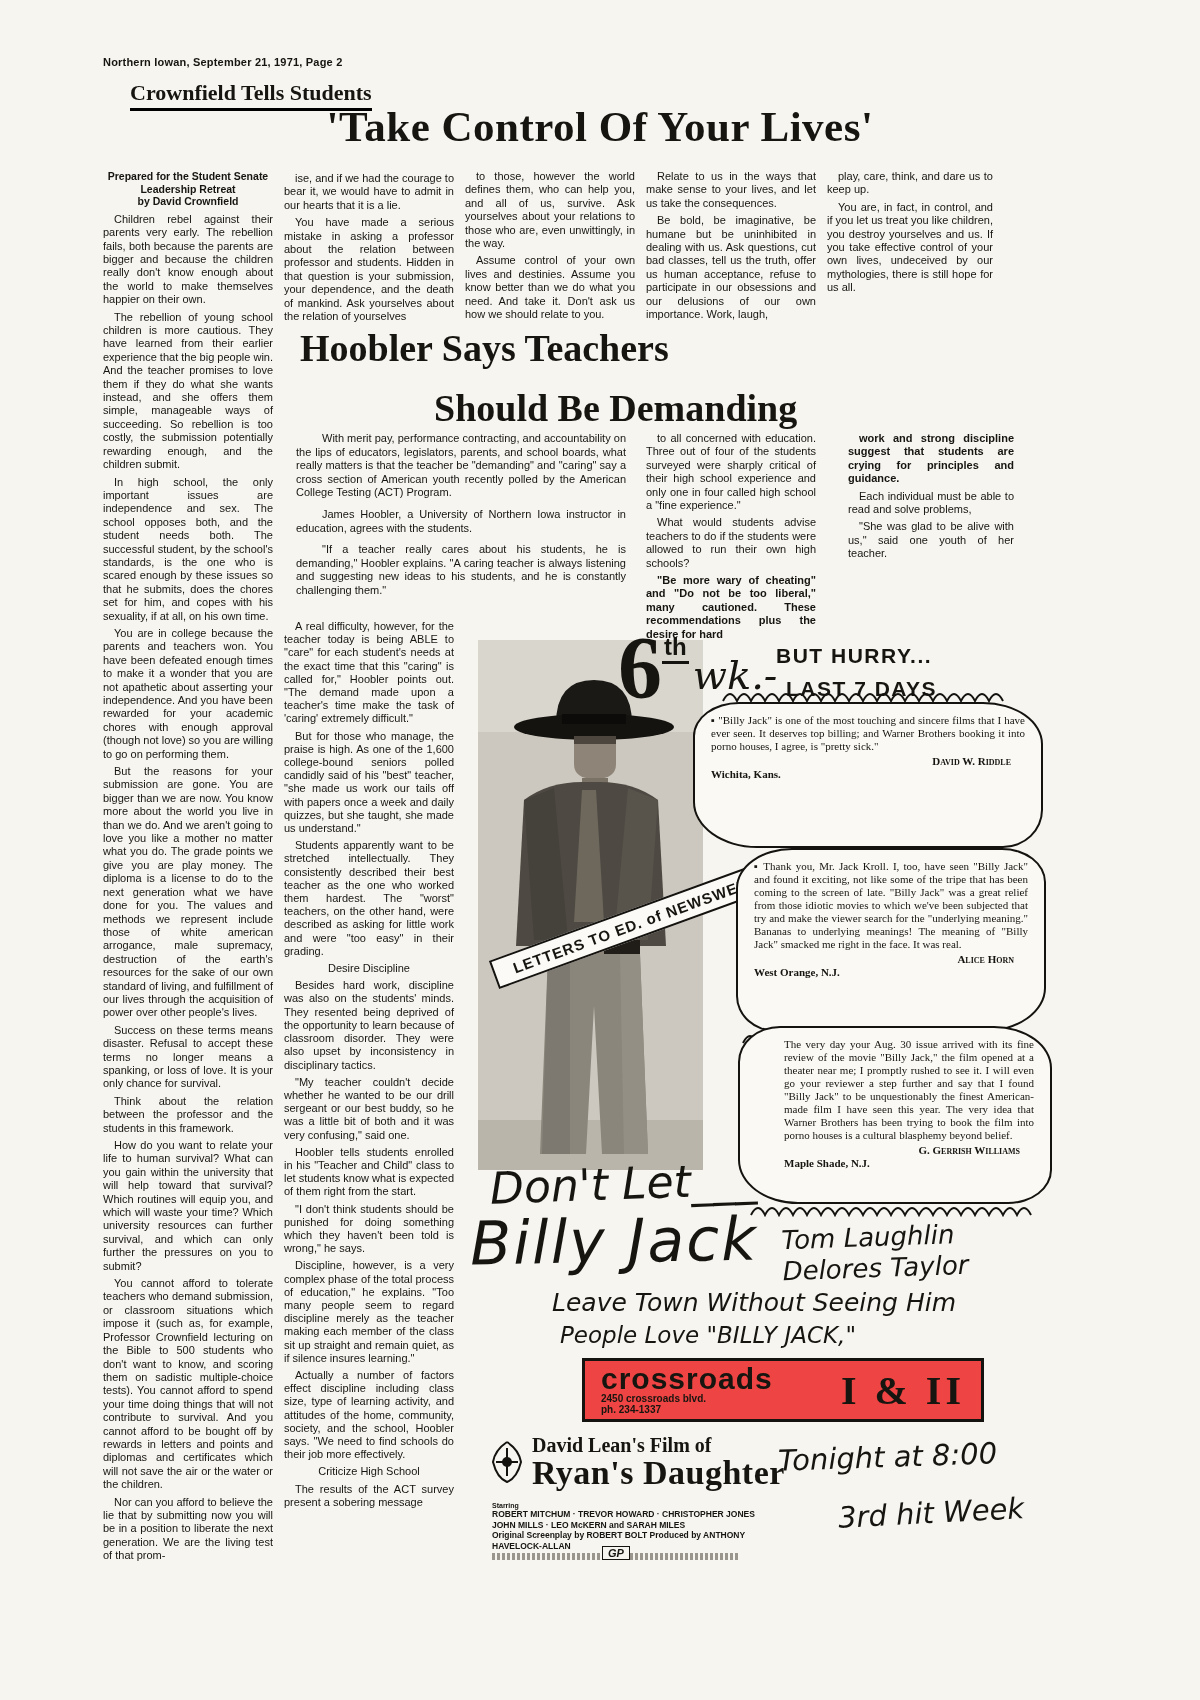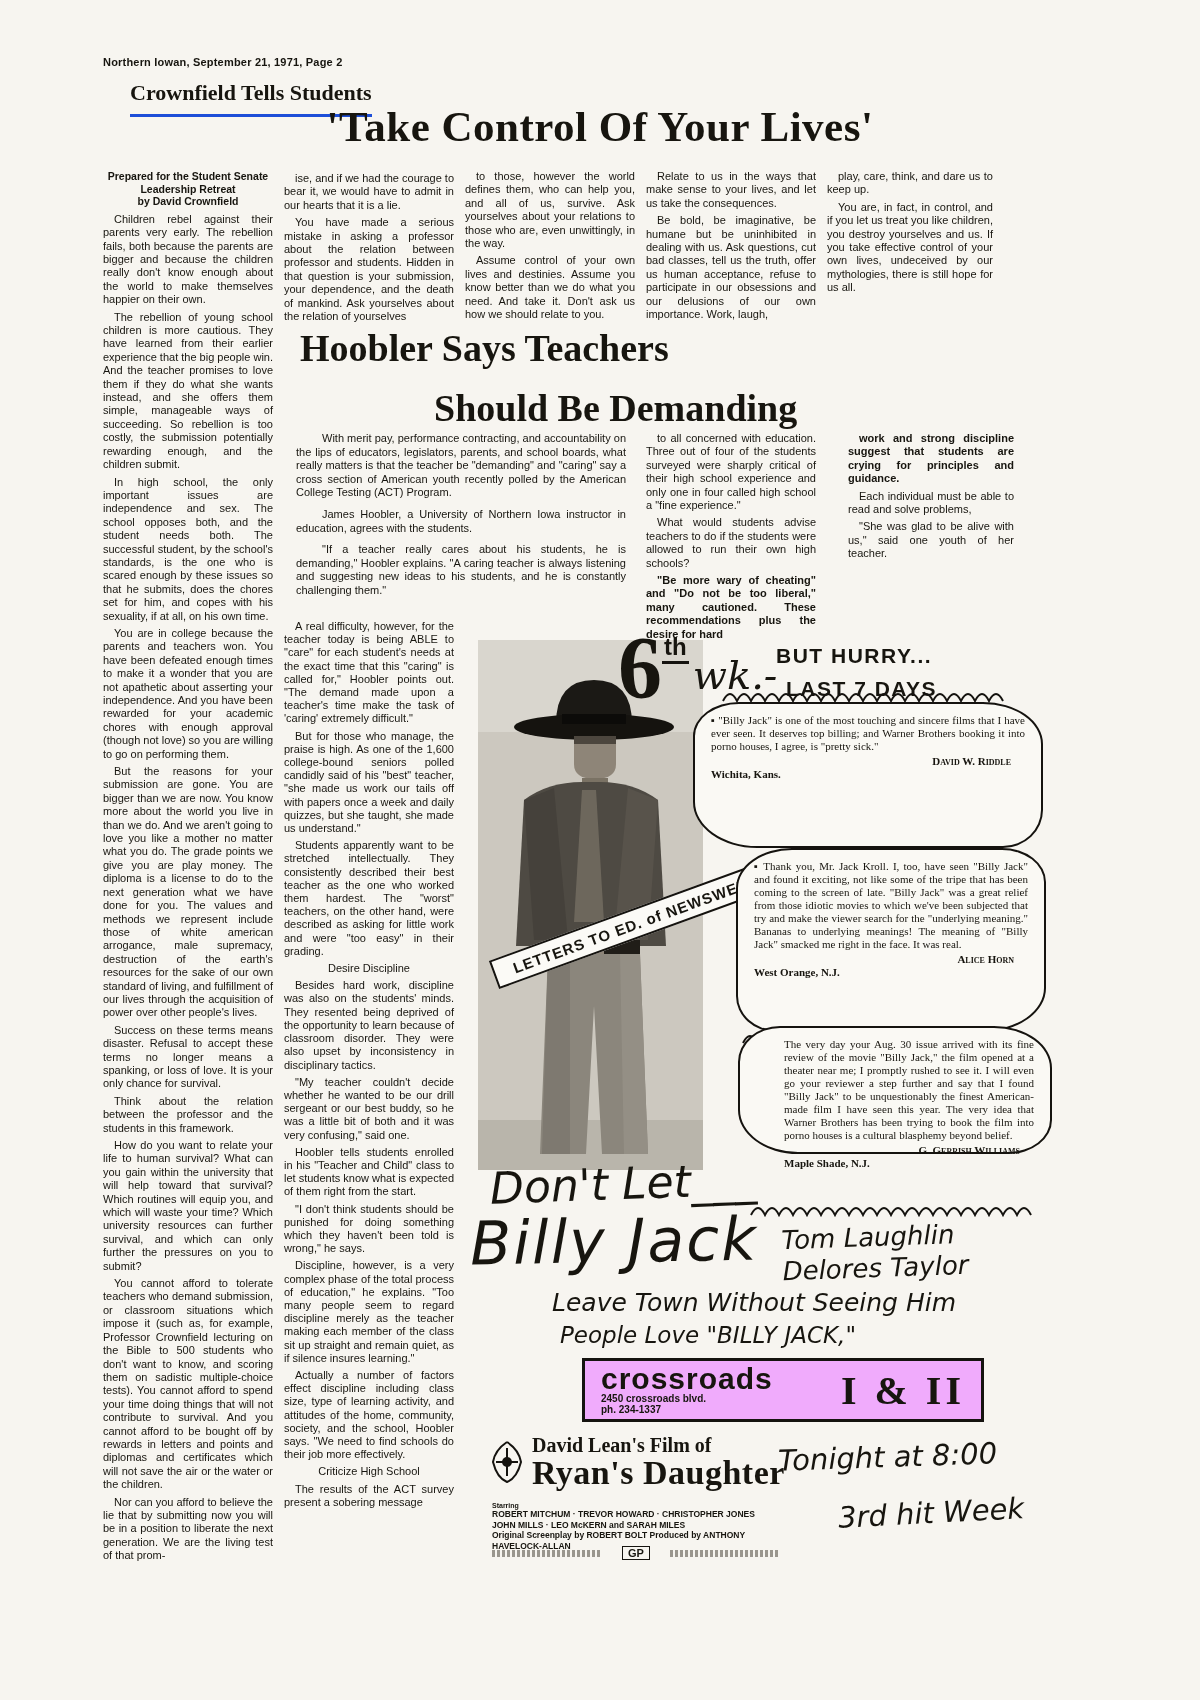--- a/index.html
+++ b/index.html
@@ -3,21 +3,21 @@
 <meta charset="utf-8">
 <style>
   * { margin:0; padding:0; box-sizing:border-box; }
   html,body { background:#f7f5f0; }
   body { font-family:"Liberation Sans", sans-serif; color:#17150f; }
   .page { position:relative; width:1200px; height:1700px; overflow:hidden; background:#f7f5f0; }
   .abs { position:absolute; }
 
   .masthead { left:103px; top:56px; font-size:11px; font-weight:bold; letter-spacing:.2px; }
   .kicker { left:130px; top:80px; font-family:"Liberation Serif", serif; font-size:22px; font-weight:bold;
-            border-bottom:3px solid #1d4ed8; padding-bottom:8px; }
+            border-bottom:3px solid #000000; padding-bottom:2px; }
   .headline { left:150px; top:102px; width:900px; text-align:center; font-family:"Liberation Serif", serif;
               font-size:43px; font-weight:bold; letter-spacing:.5px; }
 
   .col { width:170px; font-size:11px; line-height:13.4px; text-align:justify; }
   .col p, .intro p, .bodycol p { margin:0 0 4px; text-indent:11px; }
   .bold { font-weight:bold; }
   .byline { margin-bottom:5px; }
   .byline p { font-weight:bold; text-align:center; text-indent:0; margin:0; line-height:12.6px; font-size:10.5px; }
 
   .h2block { left:286px; top:326px; width:720px; font-family:"Liberation Serif", serif; font-weight:bold; }
@@ -49,49 +49,49 @@
 
   .squig { position:absolute; }
   .sq1 { left:262px; top:58px; }
   .sq2 { left:282px; top:400px; }
   .sq3 { left:282px; top:572px; }
 
   .bubble { position:absolute; background:#faf9f4; border:2.5px solid #15130f; padding:10px 16px 8px;
             font-family:"Liberation Serif", serif; font-size:11px; line-height:13px; text-align:justify; }
   .b1 { left:233px; top:74px;  width:350px; height:146px; border-radius:46px 60px 40px 64px / 34px 42px 38px 46px; }
   .b2 { left:276px; top:220px; width:310px; height:184px; border-radius:56px 44px 62px 40px / 40px 34px 44px 36px; }
-  .b3 { left:278px; top:398px; width:314px; height:128px; border-radius:42px 58px 44px 60px / 36px 42px 34px 44px;padding-left:44px; }
+  .b3 { left:278px; top:398px; width:314px; height:178px; border-radius:42px 58px 44px 60px / 36px 42px 34px 44px;padding-left:44px; }
   .bsig { text-align:right; font-variant:small-caps; font-weight:bold; font-size:11px; margin-top:2px; padding-right:14px; }
   .bloc { text-align:left; font-weight:bold; font-size:11px; }
 
   .hand { font-family:"DejaVu Sans", sans-serif; font-style:italic; }
   .dontlet { position:absolute; left:30px; top:530px; font-size:44px; transform:rotate(-2deg); }
   .billy   { position:absolute; left:10px; top:578px; font-size:60px; letter-spacing:2px; transform:rotate(-1deg); }
   .stars   { position:absolute; left:322px; top:594px; font-size:26px; line-height:31px; transform:rotate(-2deg); }
   .tag1 { position:absolute; left:92px;  top:660px; font-size:25px; }
   .tag2 { position:absolute; left:100px; top:694px; font-size:23px; }
 
   .theater { position:absolute; left:122px; top:730px; width:402px; height:64px; border:3px solid #15130f;
-             display:flex; align-items:center; padding:4px 16px; gap:42px; background:#f0abfc; }
+             display:flex; align-items:center; padding:4px 16px; gap:42px; background:#ef4444; }
   .tname { font-size:30px; font-weight:bold; letter-spacing:1px; line-height:28px; }
   .taddr, .tphone { font-size:10px; font-weight:bold; line-height:11px; }
   .tscreens { font-family:"Liberation Serif", serif; font-weight:bold; font-size:40px; letter-spacing:4px; margin-left:auto; }
 
   .ryans { position:absolute; left:30px; top:806px; display:flex; align-items:center; gap:8px; }
   .rprefix { font-family:"Liberation Serif", serif; font-weight:bold; font-size:20px; }
   .rtitle  { font-family:"Liberation Serif", serif; font-weight:bold; font-size:34px; line-height:32px; letter-spacing:.5px; }
 
   .tonight { position:absolute; left:318px; top:812px; font-size:29px; transform:rotate(-2deg); }
   .hitweek { position:absolute; left:378px; top:868px; font-size:29px; transform:rotate(-3deg); }
 
   .credits { position:absolute; left:32px; top:874px; width:300px; }
   .starring { font-size:7px; font-weight:bold; }
   .credits p { font-size:8.5px; font-weight:bold; line-height:10.5px; margin:0; text-indent:0; }
 
-  .mpaa { position:absolute; left:32px; top:918px; display:flex; align-items:center; gap:20px; }
+  .mpaa { position:absolute; left:32px; top:918px; display:flex; align-items:flex-end; gap:0;font-style:italic; }
   .fuzz { height:7px; width:110px; background:repeating-linear-gradient(90deg,#9a968e 0 3px, transparent 3px 5px); }
   .gp { border:1.5px solid #15130f; padding:0 5px; font-weight:bold; font-size:11px; }
 </style>
 </head>
 <body>
 
 <div class="page">
 
   <div class="abs masthead">Northern Iowan, September 21, 1971, Page 2</div>
   <div class="abs kicker">Crownfield Tells Students</div>

